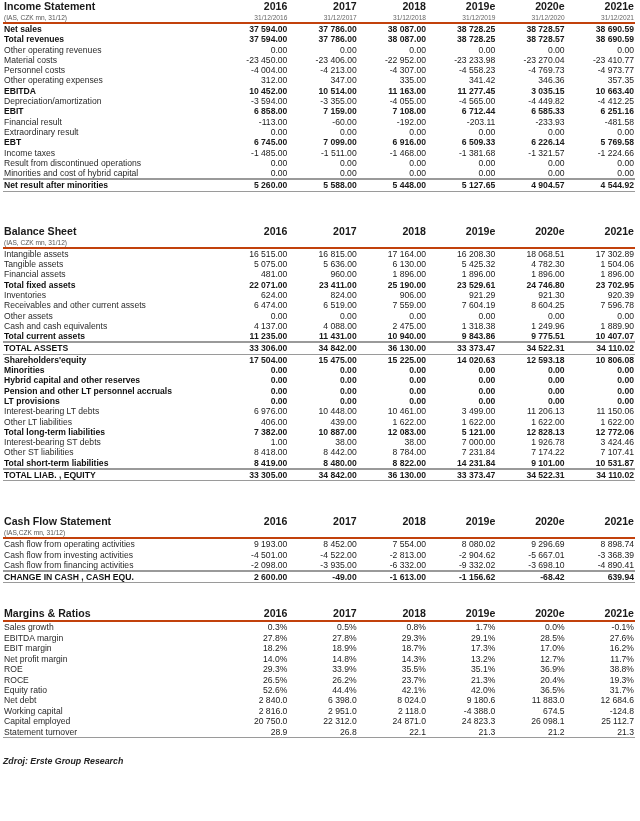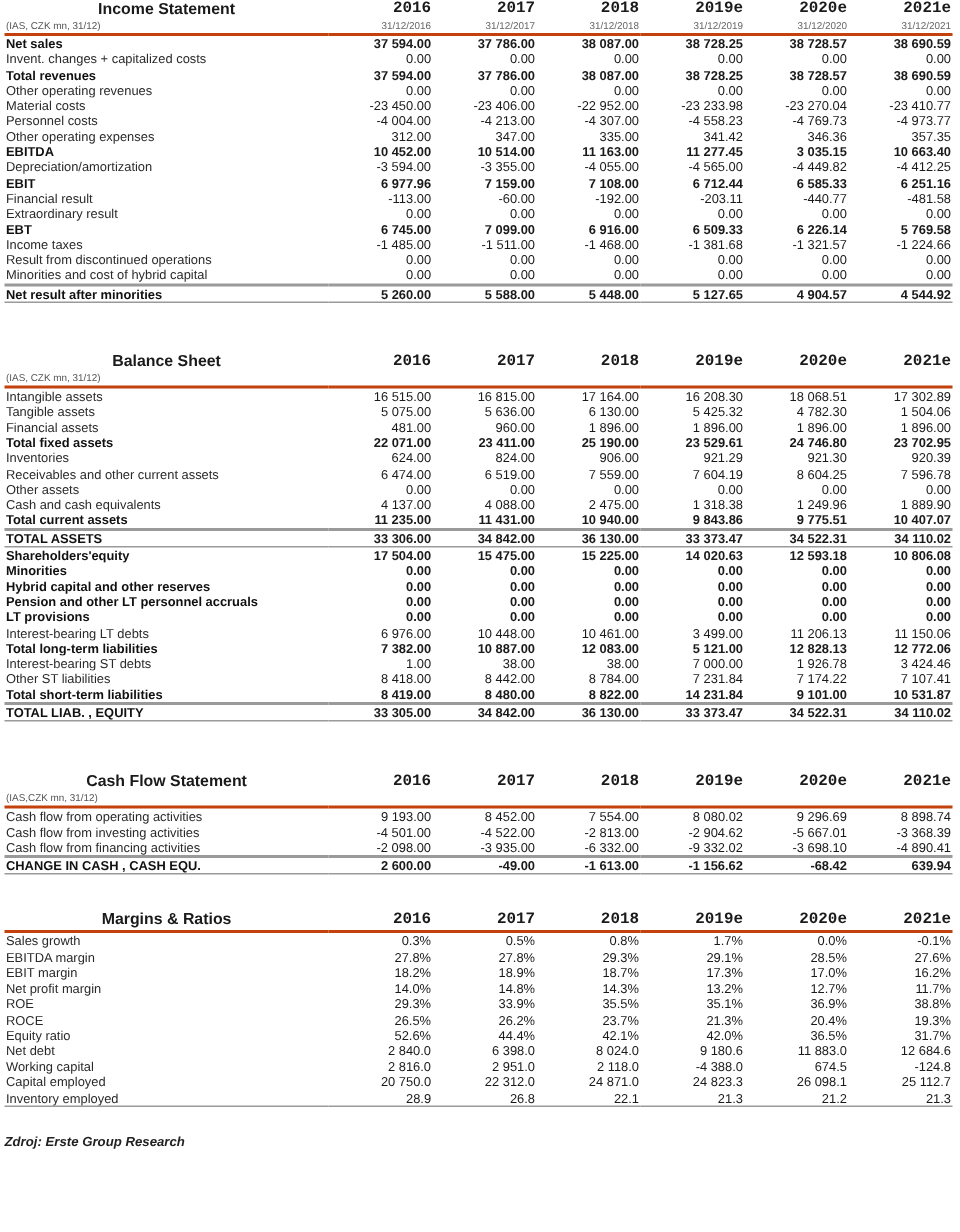--- a/index.html
+++ b/index.html
@@ -3,22 +3,22 @@
 <meta charset="utf-8">
 <style>
   html, body { margin: 0; padding: 0; background: #ffffff; }
   body { width: 640px; height: 821px; overflow: hidden; font-family: "Liberation Sans", sans-serif; color: #1a1a1a; }
   .page { position: relative; width: 640px; padding: 0 3px; box-sizing: border-box; }
   table.fin { width: 632px; border-collapse: collapse; table-layout: fixed; font-size: 8.6px; line-height: 10.3px; }
   table.fin col.label { width: 216px; }
   table.fin col.v { width: 69.3px; }
   table.fin td, table.fin th { padding: 0 1px; white-space: nowrap; overflow: hidden; }
   table.fin td.num, table.fin th.num { text-align: right; }
-  .title-row th { font-size: 10.6px; font-weight: bold; text-align: center; padding-top: 1px; line-height: 13px; }
-  .title-row th.num { text-align: right; font-family: Liberation Mono, monospace; }
+  .title-row th { font-size: 10.6px; font-weight: bold; text-align: left; padding-top: 1px; line-height: 13px; }
+  .title-row th.num { text-align: right; }
   .sub-row td { font-size: 6.6px; color: #555; line-height: 9px; }
   .sub-row td.num { color: #666; }
   tr.hdr-bottom td, tr.hdr-bottom th { border-bottom: 2px solid #c2410c; }
   tr.bold td { font-weight: bold; }
   tr.rule-top td { border-top: 2px solid #9a9a9a; }
   tr.rule-bottom td { border-bottom: 1.5px solid #9a9a9a; }
   td.lbl { color: #2a2a2a; margin-left: 24px; }
   tr.bold td.lbl { color: #111; }
   .gap1 { height: 33px; }
   .gap2 { height: 34px; }
@@ -64,29 +64,20 @@
     <tbody id="is-body">
         <tr class="bold">
           <td class="lbl">Net sales</td>
           <td class="num">37 594.00</td>
           <td class="num">37 786.00</td>
           <td class="num">38 087.00</td>
           <td class="num">38 728.25</td>
           <td class="num">38 728.57</td>
           <td class="num">38 690.59</td>
         </tr>
-        <tr>
-          <td class="lbl">Invent. changes + capitalized costs</td>
-          <td class="num">0.00</td>
-          <td class="num">0.00</td>
-          <td class="num">0.00</td>
-          <td class="num">0.00</td>
-          <td class="num">0.00</td>
-          <td class="num">0.00</td>
-        </tr>
         <tr class="bold">
           <td class="lbl">Total revenues</td>
           <td class="num">37 594.00</td>
           <td class="num">37 786.00</td>
           <td class="num">38 087.00</td>
           <td class="num">38 728.25</td>
           <td class="num">38 728.57</td>
           <td class="num">38 690.59</td>
         </tr>
         <tr>
@@ -138,34 +129,34 @@
           <td class="lbl">Depreciation/amortization</td>
           <td class="num">-3 594.00</td>
           <td class="num">-3 355.00</td>
           <td class="num">-4 055.00</td>
           <td class="num">-4 565.00</td>
           <td class="num">-4 449.82</td>
           <td class="num">-4 412.25</td>
         </tr>
         <tr class="bold">
           <td class="lbl">EBIT</td>
-          <td class="num">6 977.96</td>
+          <td class="num">6 858.00</td>
           <td class="num">7 159.00</td>
           <td class="num">7 108.00</td>
           <td class="num">6 712.44</td>
           <td class="num">6 585.33</td>
           <td class="num">6 251.16</td>
         </tr>
         <tr>
           <td class="lbl">Financial result</td>
           <td class="num">-113.00</td>
           <td class="num">-60.00</td>
           <td class="num">-192.00</td>
           <td class="num">-203.11</td>
-          <td class="num">-440.77</td>
+          <td class="num">-233.93</td>
           <td class="num">-481.58</td>
         </tr>
         <tr>
           <td class="lbl">Extraordinary result</td>
           <td class="num">0.00</td>
           <td class="num">0.00</td>
           <td class="num">0.00</td>
           <td class="num">0.00</td>
           <td class="num">0.00</td>
           <td class="num">0.00</td>
@@ -388,20 +379,29 @@
         </tr>
         <tr>
           <td class="lbl">Interest-bearing LT debts</td>
           <td class="num">6 976.00</td>
           <td class="num">10 448.00</td>
           <td class="num">10 461.00</td>
           <td class="num">3 499.00</td>
           <td class="num">11 206.13</td>
           <td class="num">11 150.06</td>
         </tr>
+        <tr>
+          <td class="lbl">Other LT liabilities</td>
+          <td class="num">406.00</td>
+          <td class="num">439.00</td>
+          <td class="num">1 622.00</td>
+          <td class="num">1 622.00</td>
+          <td class="num">1 622.00</td>
+          <td class="num">1 622.00</td>
+        </tr>
         <tr class="bold">
           <td class="lbl">Total long-term liabilities</td>
           <td class="num">7 382.00</td>
           <td class="num">10 887.00</td>
           <td class="num">12 083.00</td>
           <td class="num">5 121.00</td>
           <td class="num">12 828.13</td>
           <td class="num">12 772.06</td>
         </tr>
         <tr>
@@ -623,21 +623,21 @@
         <tr>
           <td class="lbl">Capital employed</td>
           <td class="num">20 750.0</td>
           <td class="num">22 312.0</td>
           <td class="num">24 871.0</td>
           <td class="num">24 823.3</td>
           <td class="num">26 098.1</td>
           <td class="num">25 112.7</td>
         </tr>
         <tr class="rule-bottom">
-          <td class="lbl">Inventory employed</td>
+          <td class="lbl">Statement turnover</td>
           <td class="num">28.9</td>
           <td class="num">26.8</td>
           <td class="num">22.1</td>
           <td class="num">21.3</td>
           <td class="num">21.2</td>
           <td class="num">21.3</td>
         </tr>
       </tbody>
   </table>
 

